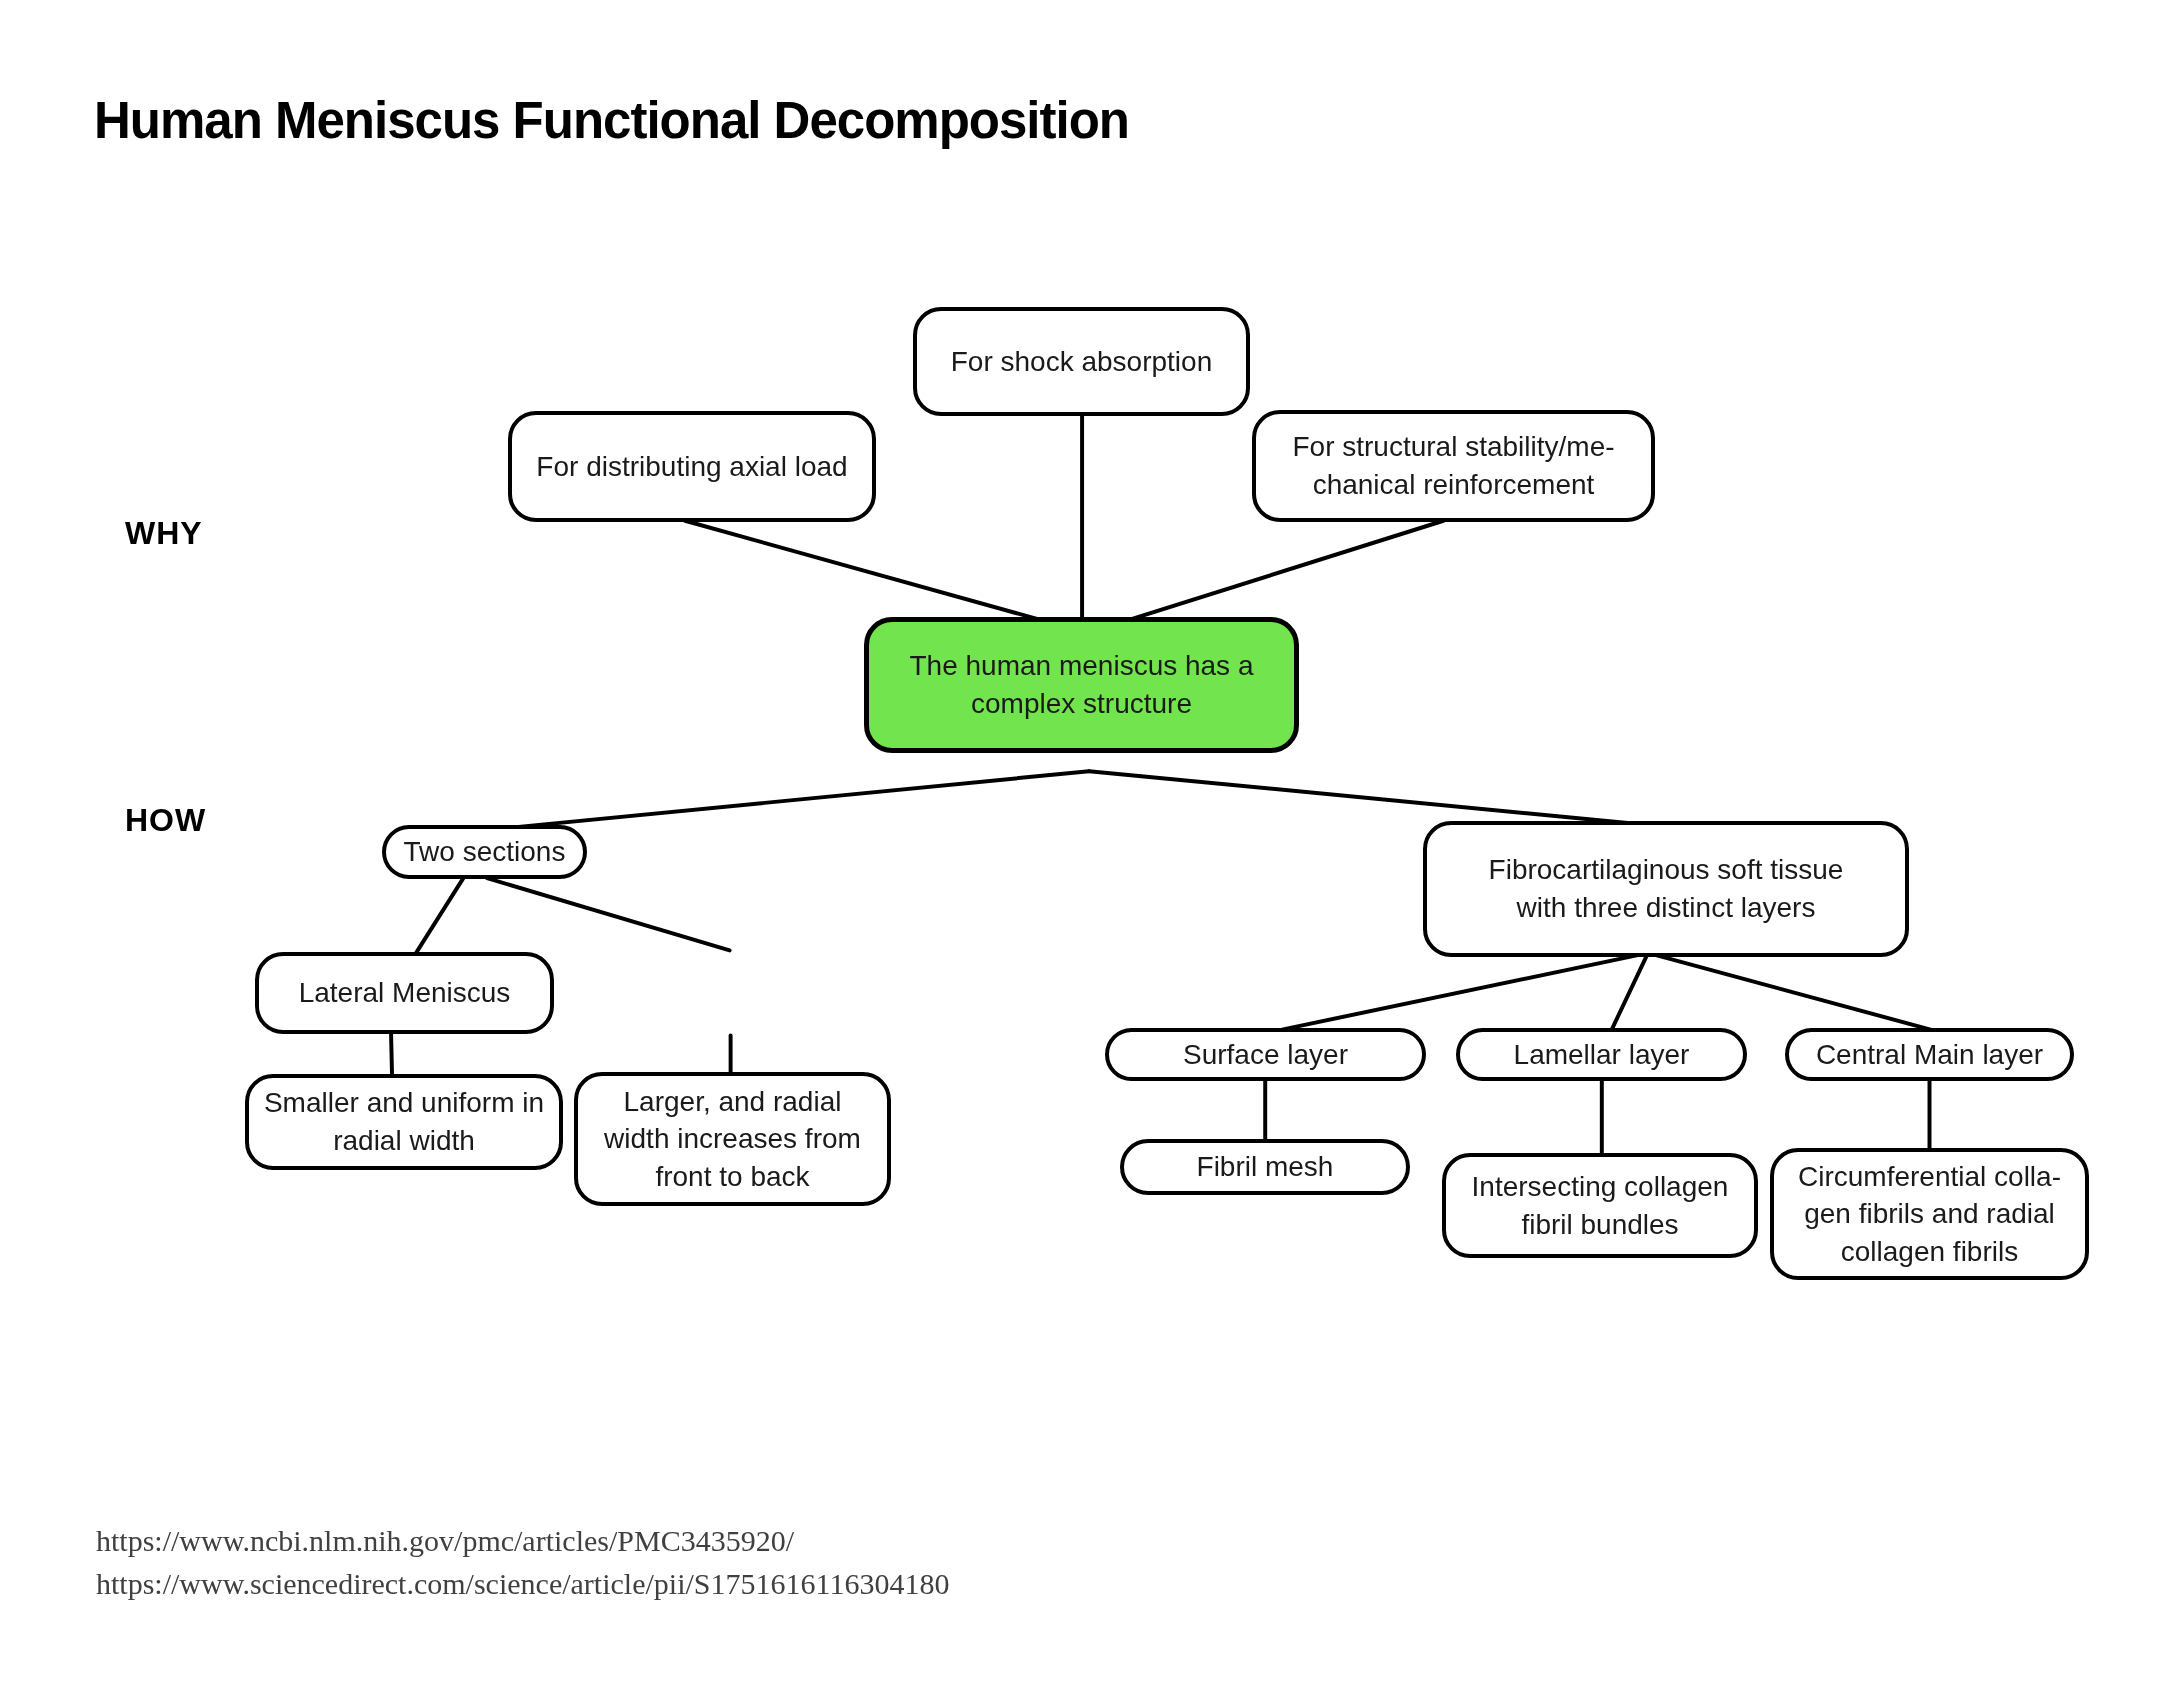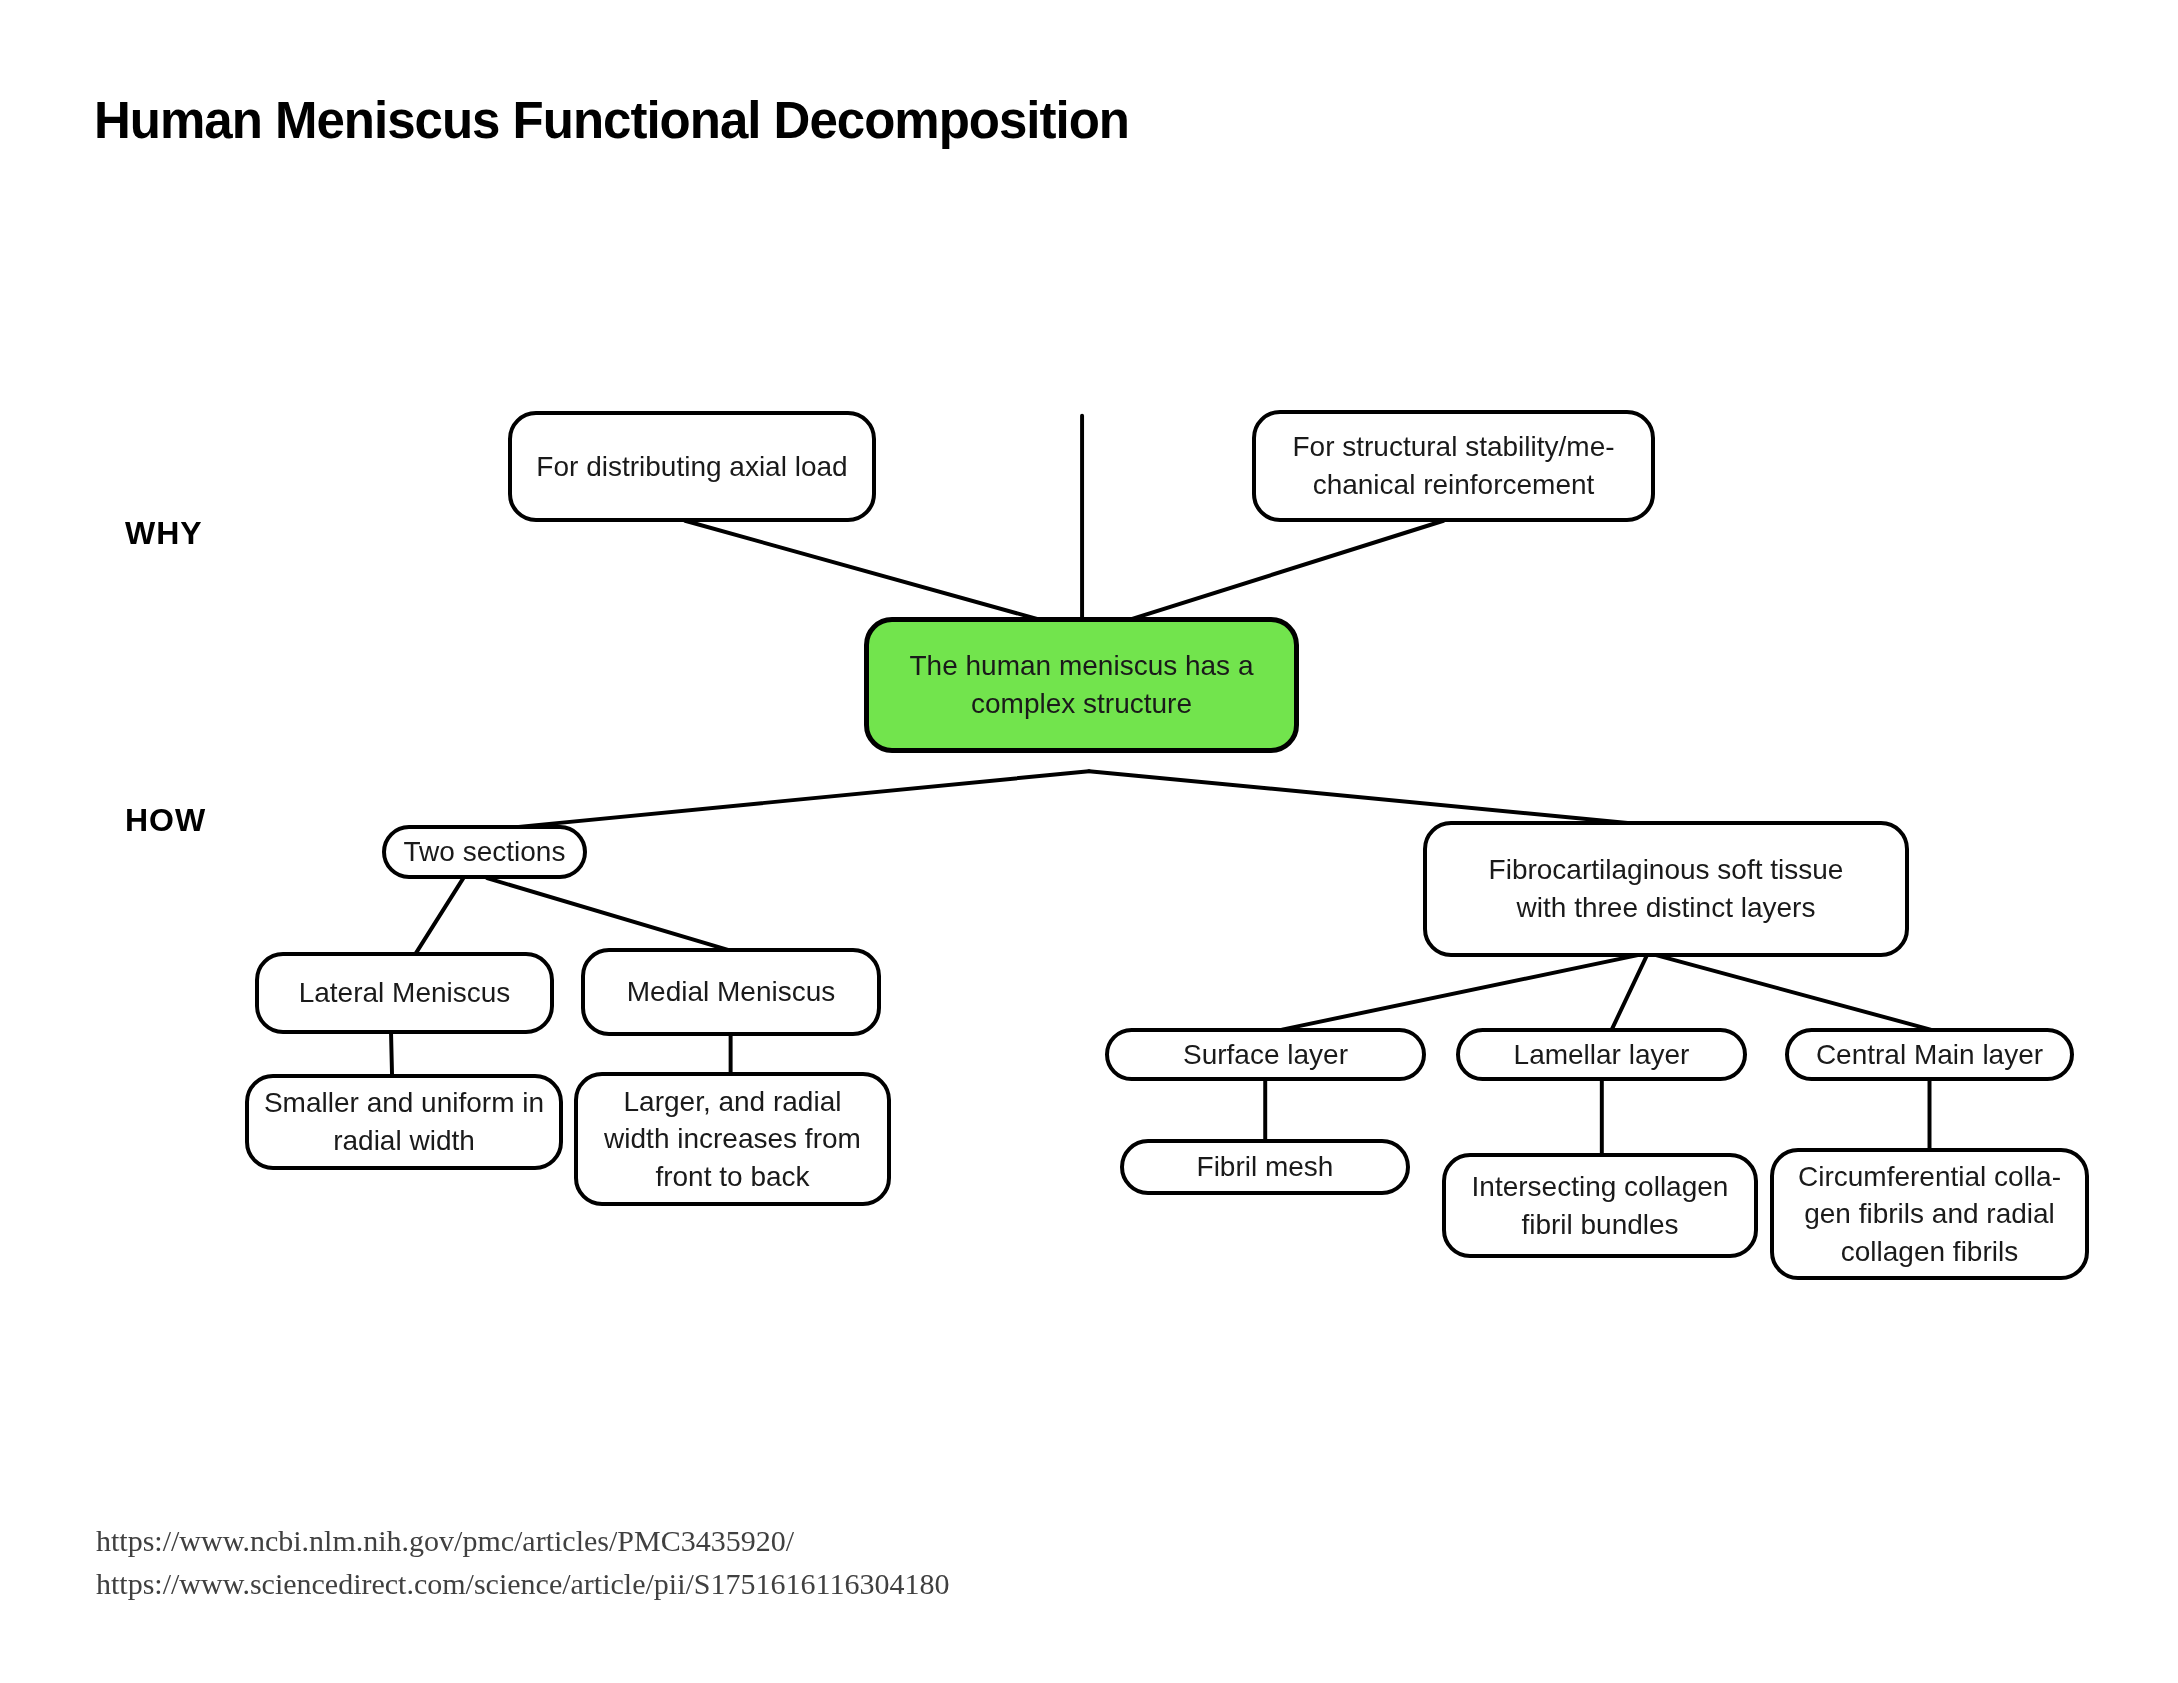--- a/index.html
+++ b/index.html
@@ -97,20 +97,23 @@
     <line x1="1278" y1="1091" x2="1278" y2="1151"></line>
     <line x1="1618" y1="1091" x2="1618" y2="1166"></line>
     <line x1="1949" y1="1091" x2="1949" y2="1161"></line>
   </svg>
 
   <div class="title">Human Meniscus Functional Decomposition</div>
 
   <div class="axis-label why">WHY</div>
   <div class="axis-label how">HOW</div>
 
+  <div class="node" style="left:913px; top:307px; width:337px; height:109px;">
+    <span>For shock absorption</span>
+  </div>
 
   <div class="node" style="left:508px; top:411px; width:368px; height:111px;">
     <span>For distributing axial load</span>
   </div>
 
   <div class="node" style="left:1252px; top:410px; width:403px; height:112px;justify-content:center;">
     <span>For structural stability/me-
 chanical reinforcement</span>
   </div>
 
@@ -125,23 +128,20 @@
 
   <div class="node" style="left:1423px; top:821px; width:486px; height:136px;">
     <span>Fibrocartilaginous soft tissue
 with three distinct layers</span>
   </div>
 
   <div class="node" style="left:255px; top:952px; width:299px; height:82px;">
     <span>Lateral Meniscus</span>
   </div>
 
-  <div class="node" style="left:581px; top:948px; width:300px; height:88px;">
-    <span>Medial Meniscus</span>
-  </div>
 
   <div class="node" style="left:245px; top:1074px; width:318px; height:96px; padding:10px 0;">
     <span>Smaller and uniform in
 radial width</span>
   </div>
 
   <div class="node" style="left:574px; top:1072px; width:317px; height:134px;">
     <span>Larger, and radial
 width increases from
 front to back</span>

